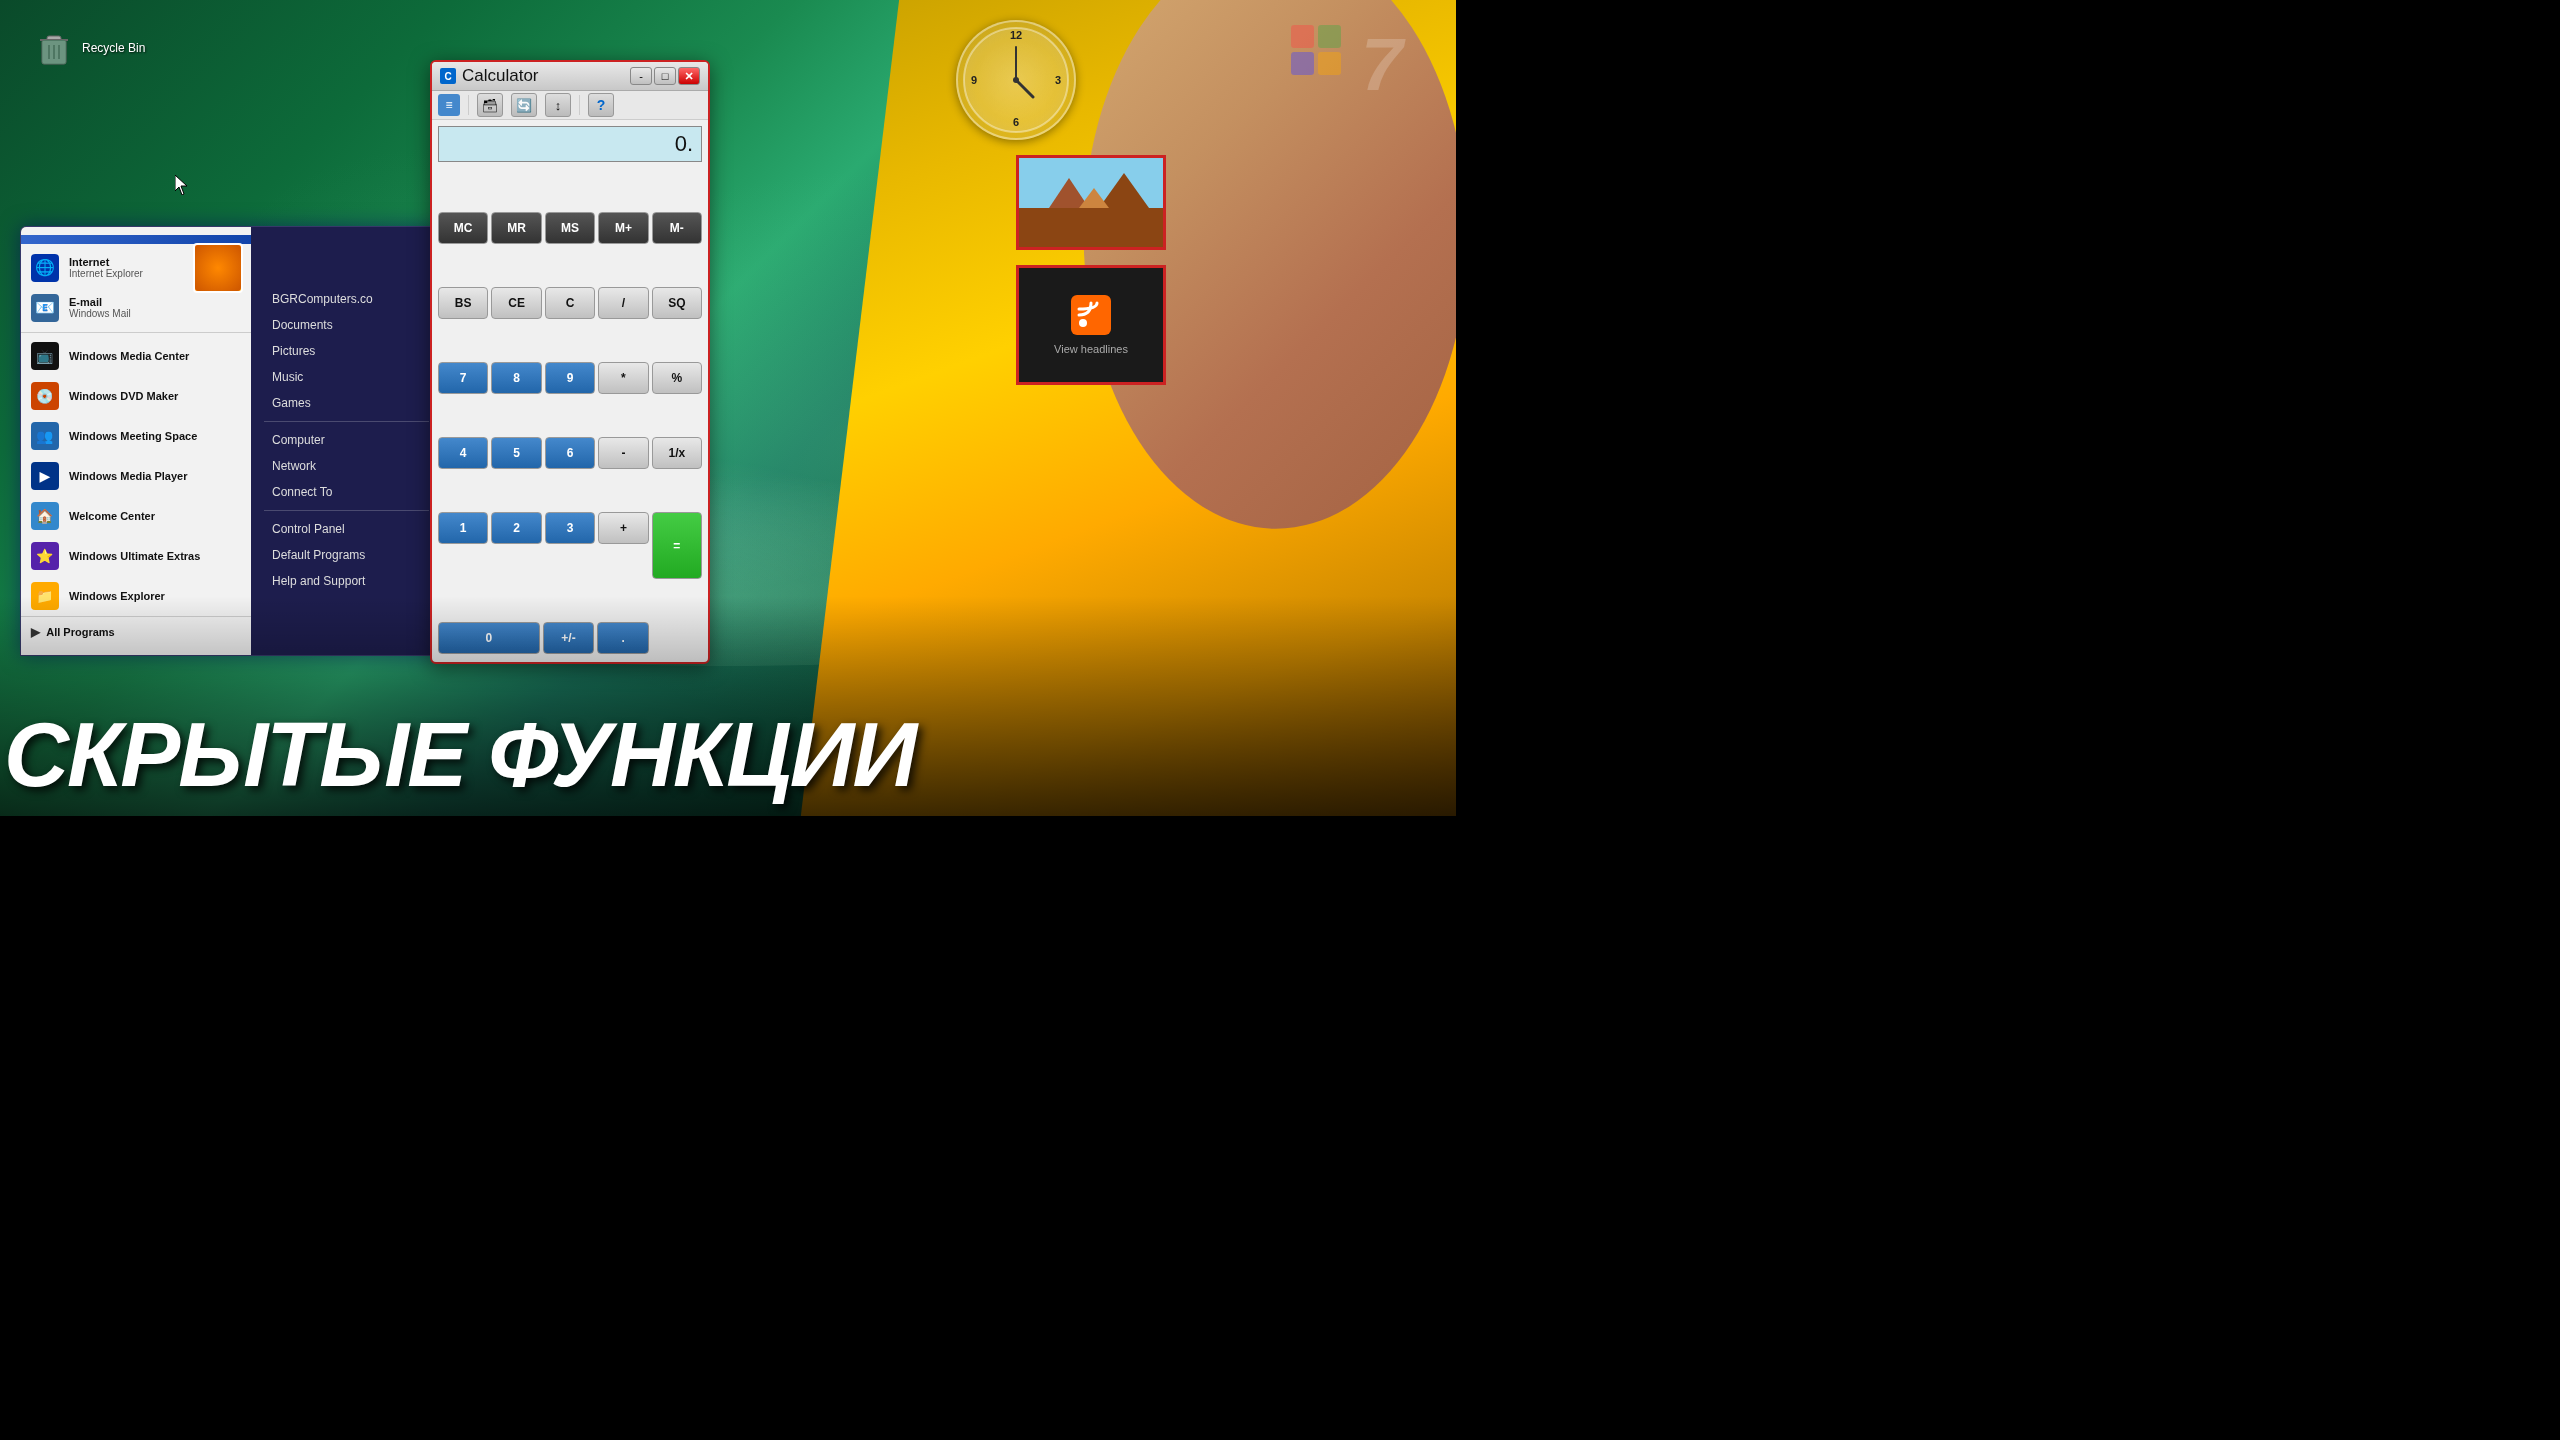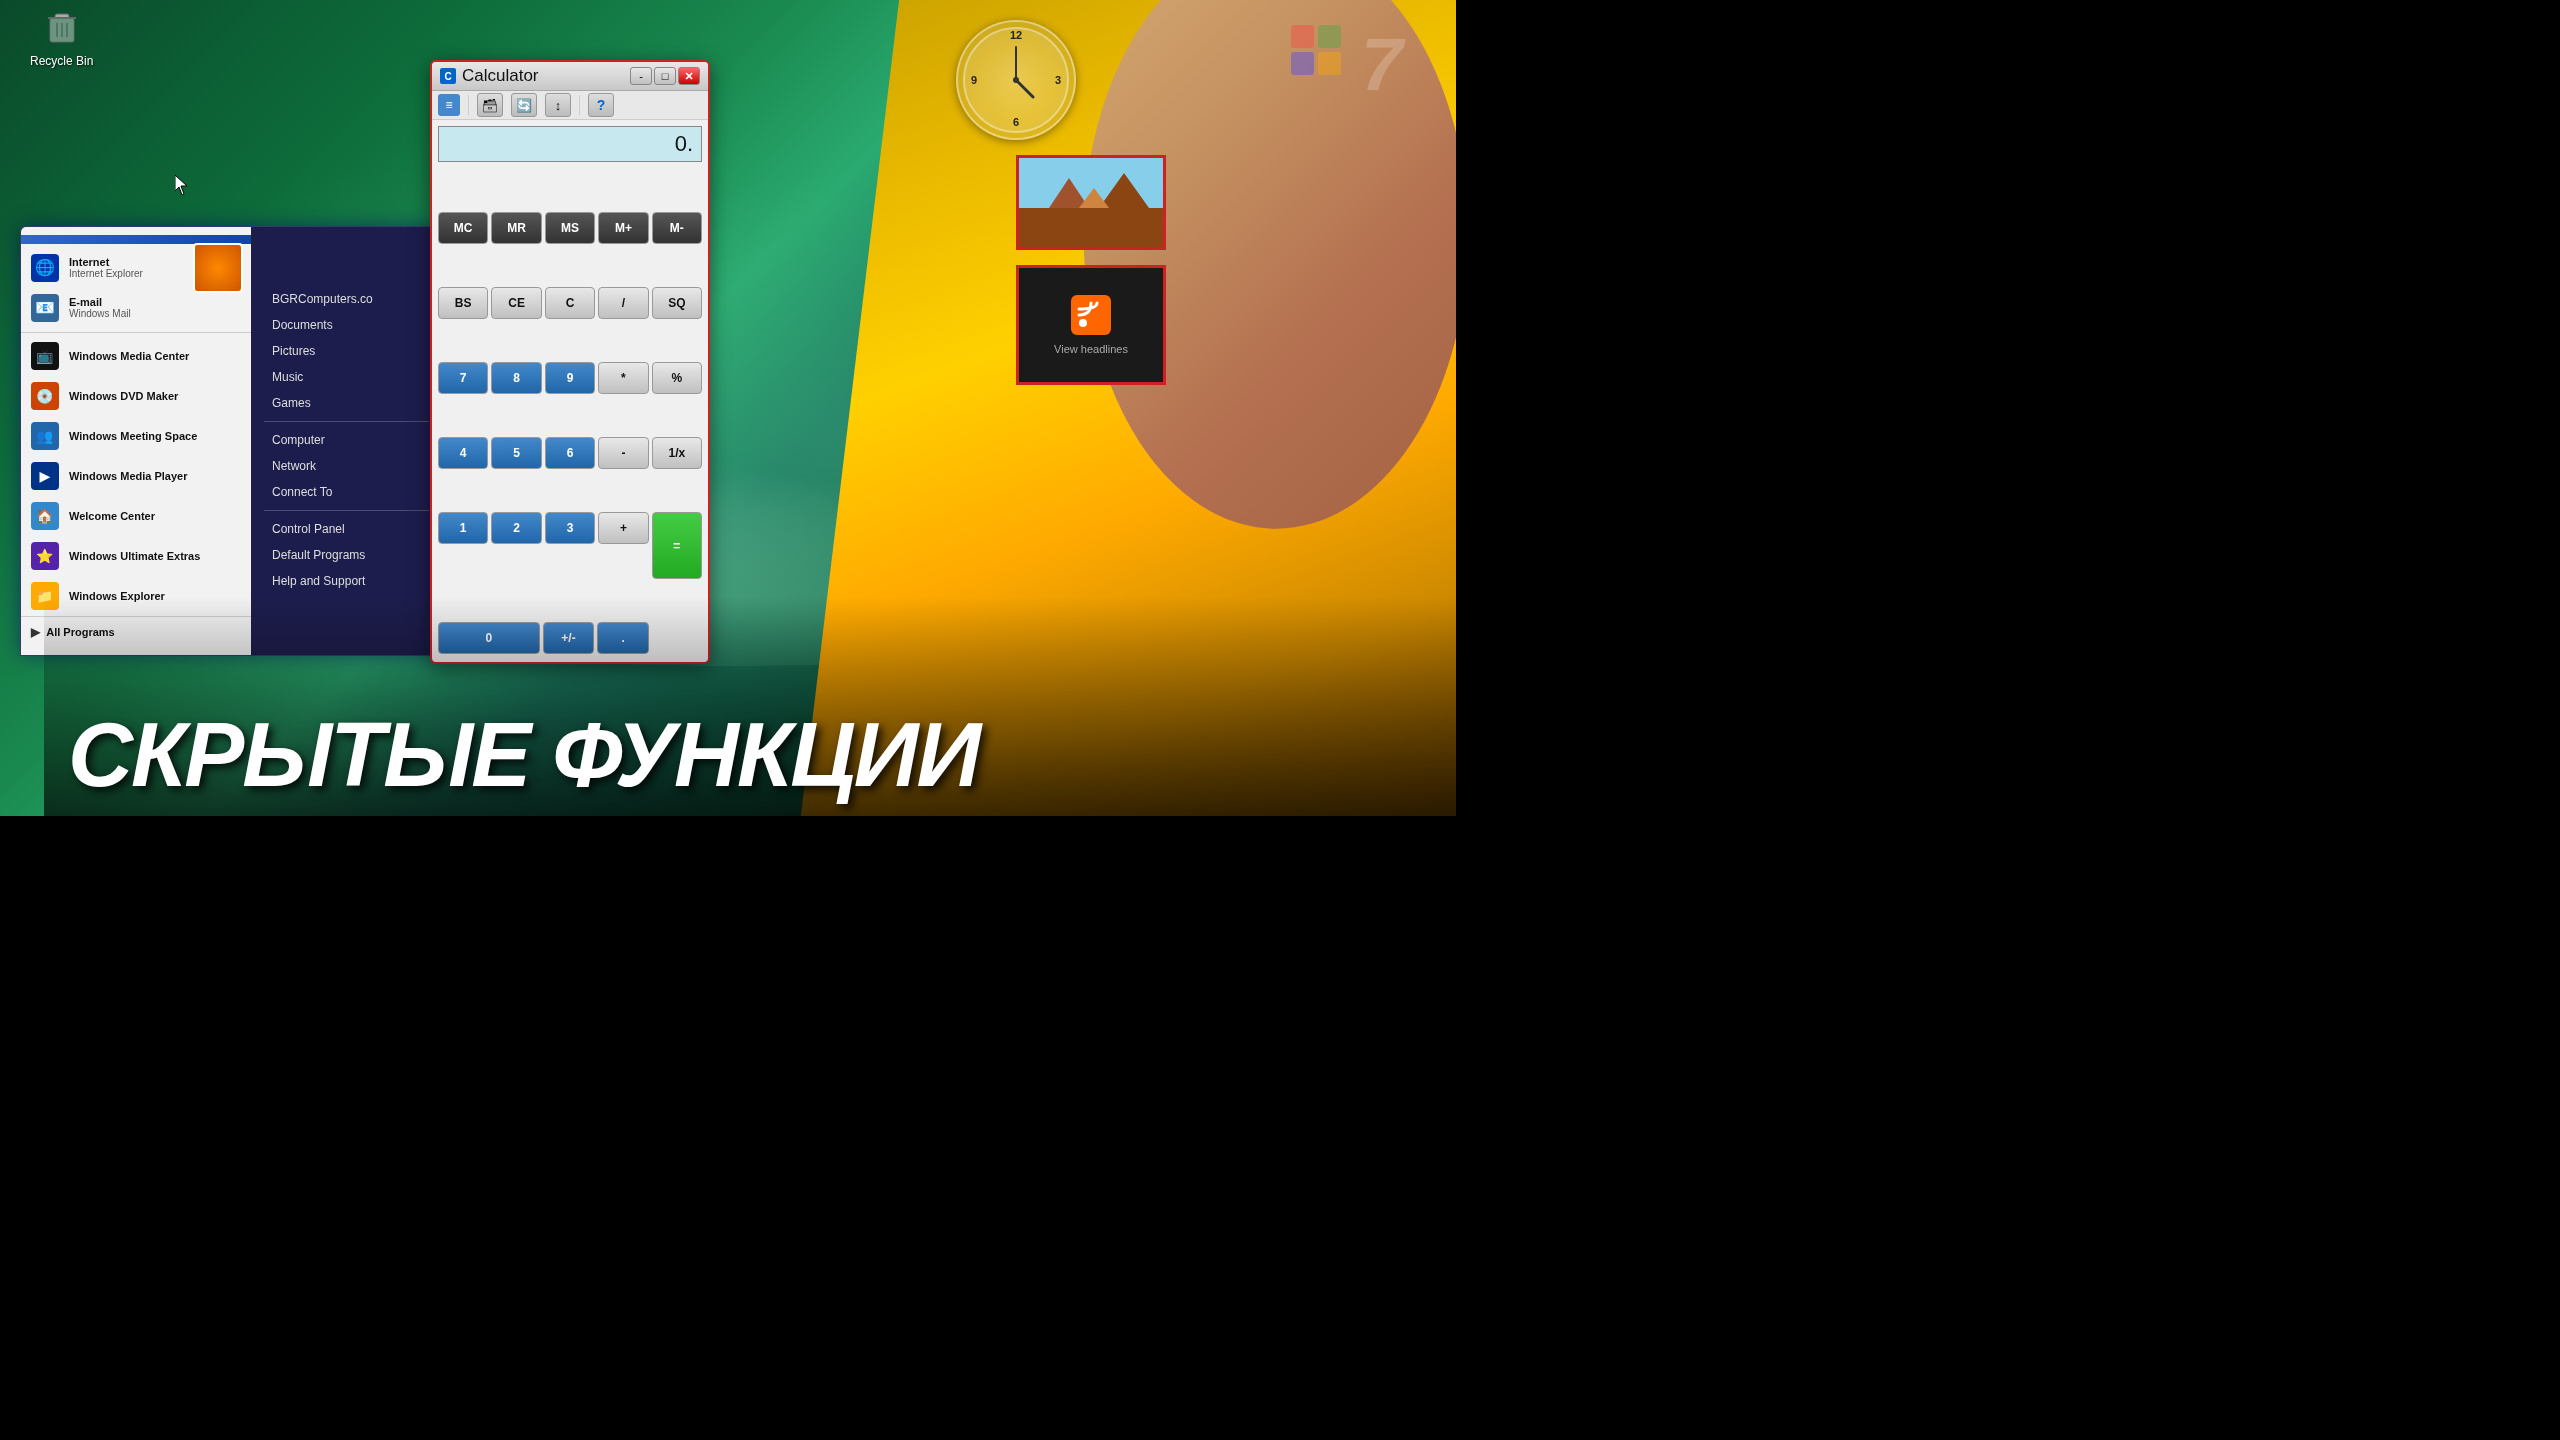--- a/index.html
+++ b/index.html
@@ -73,24 +73,23 @@
       top: 0;
       width: 55%;
       height: 72%;
       background: linear-gradient(135deg, #d4a870 0%, #c49060 30%, #b47050 60%, #a06040 100%);
       clip-path: ellipse(48% 50% at 55% 40%);
     }
 
     
     .recycle-bin {
       position: absolute;
-      top: 2px;
+      top: 24px;
       left: 30px;
       display: flex;
-      flex-direction: column;
       align-items: center;
       gap: 4px;
       cursor: pointer;
     }
 
     .recycle-bin-icon {
       width: 48px;
       height: 48px;
       display: flex;
       align-items: center;
@@ -480,23 +479,22 @@
     .bottom-text {
       position: absolute;
       bottom: 0;
       left: 0;
       right: 0;
       height: 220px;
       display: flex;
       flex-direction: column;
       align-items: flex-start;
       justify-content: flex-end;
-      padding: 0 24px 20px;
+      padding: 0 4px 20px;
       background: linear-gradient(to top, rgba(0,0,0,0.7) 0%, transparent 100%);
-      margin-left: 44px;
     }
 
     .title-line1 {
       font-size: 90px;
       font-weight: 900;
       color: white;
       font-style: italic;
       text-shadow: 4px 4px 8px rgba(0,0,0,0.8);
       letter-spacing: -2px;
       line-height: 0.9;

